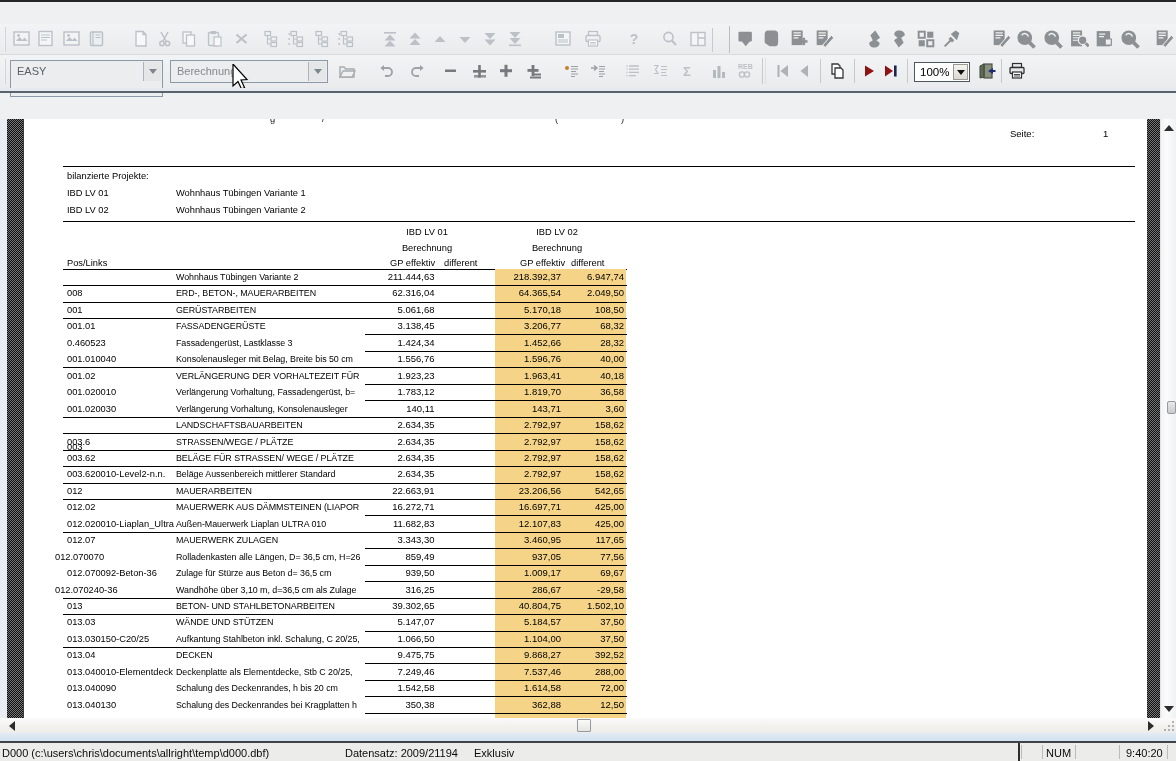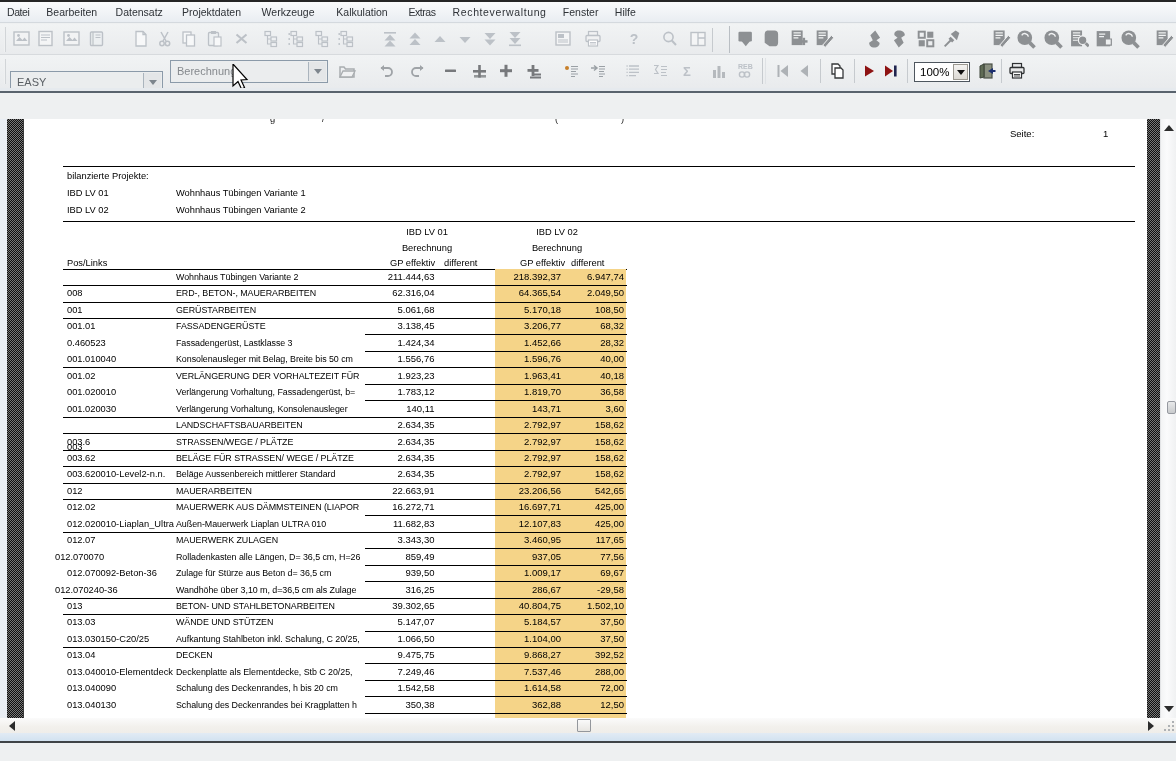--- a/index.html
+++ b/index.html
@@ -25,32 +25,20 @@
  background:linear-gradient(#f4f8fb,#e3eaf1 45%,#d3dde8 50%,#dde5ee);}
 .stxt{position:absolute;top:4px;font-size:11px;color:#0b0b0b;white-space:pre;}
 .pane{position:absolute;top:2px;height:14px;width:1px;background:#b9bcb8;}
 </style>
 </head>
 <body>
 <div id="page-data">
 
   <div class="abs" style="left:0;top:0;width:1176px;height:2px;background:#262626"></div>
 
-  <div class="abs" style="left:0;top:2px;width:1176px;height:21px;background:linear-gradient(#fafbfc,#e9edf2);border-bottom:1px solid #d4d9de">
-<span class="mi" style="left:7px;letter-spacing:-0.45px;">Datei</span>
-<span class="mi" style="left:46.3px;">Bearbeiten</span>
-<span class="mi" style="left:115.6px;">Datensatz</span>
-<span class="mi" style="left:182.1px;">Projektdaten</span>
-<span class="mi" style="left:261.6px;">Werkzeuge</span>
-<span class="mi" style="left:336.3px;">Kalkulation</span>
-<span class="mi" style="left:408.4px;letter-spacing:-0.45px;">Extras</span>
-<span class="mi" style="left:452.6px;letter-spacing:0.62px;">Rechteverwaltung</span>
-<span class="mi" style="left:562.8px;">Fenster</span>
-<span class="mi" style="left:614.8px;">Hilfe</span>
-  </div>
 
   <div class="abs" style="left:0;top:24px;width:1176px;height:31px;background:linear-gradient(#f1f3f4,#e9ebed);border-bottom:1px solid #d7dadd">
     <div class="abs" style="left:4px;top:3px;width:2px;height:25px;background:linear-gradient(90deg,#fff,#c2c7cb)"></div>
 <span class="ic" style="left:12.0px;top:5.0px">
         <svg width="20" height="20" viewBox="0 0 20 20">
           <rect x="2" y="3" width="15" height="13" fill="#f2f3f4" stroke="#bcc1c7" stroke-width="1.4"></rect>
           <path d="M4 12 l3.5-4 3 3 2-2.5 3 3.5z" fill="#bcc1c7"></path>
           <circle cx="6.5" cy="6.5" r="1.4" fill="#bcc1c7"></circle>
         </svg>
       </span>
@@ -340,21 +328,21 @@
             <rect x="4" y="3" width="9" height="12" fill="#8d9093"></rect>
             <path d="M5.5 5h6M5.5 7h6M5.5 9h4" stroke="#f2f3f4" stroke-width="1"></path>
             <path d="M9 15 L16 7 L18 9 L11 17 Z" fill="#8d9093" stroke="#f2f3f4" stroke-width="0.8"></path>
           </g>
         </svg>
       </span>
   </div>
 
   <div class="abs" style="left:0;top:55px;width:1176px;height:33px;background:linear-gradient(#f1f3f4,#e9ebed)">
     <div class="abs" style="left:4px;top:4px;width:2px;height:25px;background:linear-gradient(90deg,#fff,#c2c7cb)"></div>
-<div style="position:absolute;left:10px;top:16px;width:153px;height:18px;background:#ebedee;border:1px solid #8b9aa9">
+<div style="position:absolute;left:10px;top:5px;width:153px;height:37px;background:#ebedee;border:1px solid #8b9aa9">
  <span style="position:absolute;left:6px;top:4px;font-size:11px;color:#5a5f64">EASY</span>
  <div style="position:absolute;right:1px;top:1px;width:18px;height:19px;background:#e4e6e8;border-left:1px solid #aab4bd">
   <svg width="8" height="5" style="position:absolute;left:5px;top:7px">
             <polygon points="0,0 8,0 4,5" fill="#7d858d"></polygon>
           </svg>
         </div>
       </div>
 <div style="position:absolute;left:170px;top:5px;width:158px;height:23px;background:#ebedee;border:1px solid #8b9aa9">
  <span style="position:absolute;left:6px;top:4px;font-size:11px;color:#85898d">Berechnung</span>
  <div style="position:absolute;right:1px;top:1px;width:18px;height:19px;background:#e4e6e8;border-left:1px solid #aab4bd">
@@ -741,14 +729,27 @@
       radial-gradient(circle at 6px 10px,#aeb1b4 1px,transparent 1.3px),
       radial-gradient(circle at 10px 10px,#aeb1b4 1px,transparent 1.3px),
       radial-gradient(circle at 6px 6px,#aeb1b4 1px,transparent 1.3px),
       radial-gradient(circle at 10px 6px,#aeb1b4 1px,transparent 1.3px),
       radial-gradient(circle at 10px 2px,#aeb1b4 1px,transparent 1.3px)"></div>
   </div>
 
   <div class="abs" style="left:0;top:733px;width:1176px;height:8px;background:linear-gradient(#e2ebf4,#d2e2f0)"></div>
   <div class="abs" style="left:0;top:741px;width:1176px;height:2px;background:#3f4347"></div>
 
+  <div class="abs" style="left:0;top:743px;width:1176px;height:18px;background:#ecedeb">
+    <span class="stxt" style="left:2px">D000 (c:\users\chris\documents\allright\temp\d000.dbf)</span>
+    <span class="stxt" style="left:345px">Datensatz: 2009/21194</span>
+    <span class="stxt" style="left:474px">Exklusiv</span>
+    <div class="abs" style="left:1018px;top:0;width:2px;height:18px;background:#2e2e2e"></div>
+    <div class="pane" style="left:1021px"></div>
+    <div class="pane" style="left:1042px"></div>
+    <div class="pane" style="left:1075px"></div>
+    <div class="pane" style="left:1119px"></div>
+    <div class="pane" style="left:1167px"></div>
+    <span class="stxt" style="left:1046px">NUM</span>
+    <span class="stxt" style="left:1126px">9:40:20</span>
+  </div>
 
 </div>
 
 </body></html>

